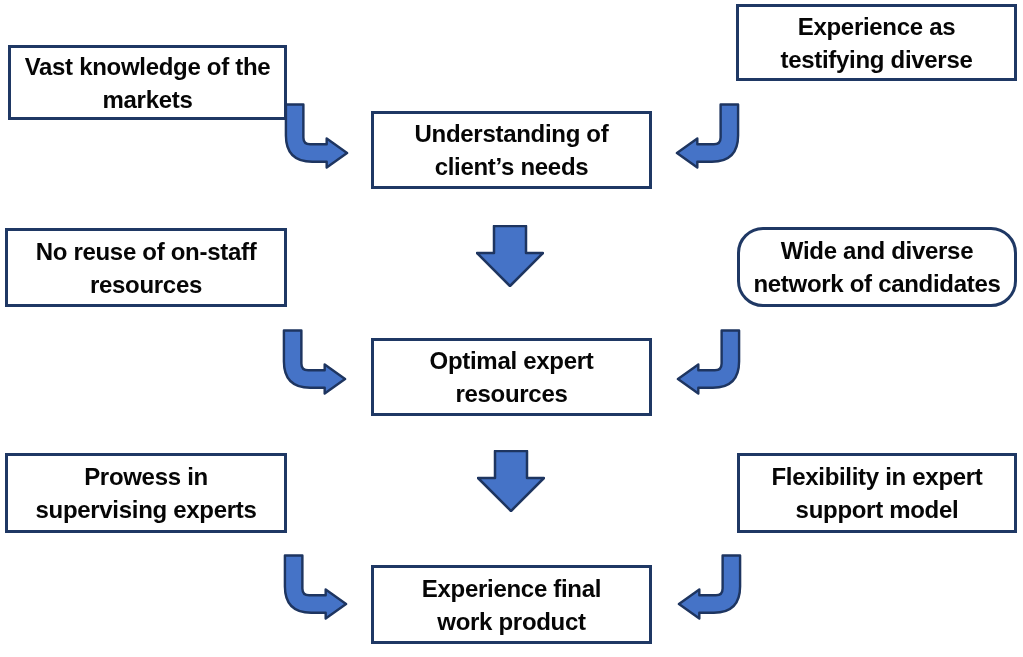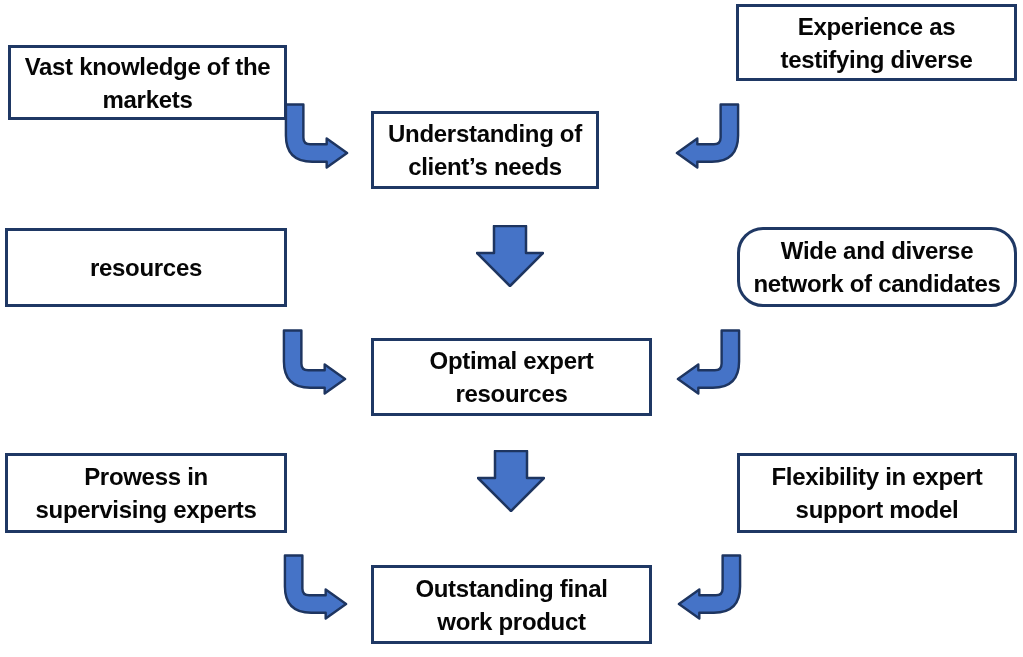--- a/index.html
+++ b/index.html
@@ -38,21 +38,21 @@
     letter-spacing:-0.3px;
   }
   
   .b-r1-left  {left:8px;  top:5px;   width:279px; height:75px;margin-top:40px;}
   .b-r1-right {left:736px;top:4px;   width:281px; height:77px;}
   .b-r2-left  {left:5px;  top:228px; width:282px; height:79px;}
   .b-r2-right {left:737px;top:227px; width:280px; height:80px;border-radius:26px;}
   .b-r3-left  {left:5px;  top:453px; width:282px; height:80px;}
   .b-r3-right {left:737px;top:453px; width:280px; height:80px;}
   
-  .b-r1-center{left:371px;top:111px; width:228px; height:78px;}
+  .b-r1-center{left:371px;top:111px; width:281px; height:78px;}
   .b-r2-center{left:371px;top:338px; width:281px; height:78px;}
   .b-r3-center{left:371px;top:565px; width:281px; height:79px;}
   .arrow{position:absolute;}
   .a-c1-left {left:283px;top:103px;}
   .a-c1-right{left:675px;top:103px;}
   .a-c2-left {left:281px;top:329px;}
   .a-c2-right{left:676px;top:329px;}
   .a-c3-left {left:282px;top:554px;}
   .a-c3-right{left:677px;top:554px;}
   .a-d1{left:476px;top:225px;}
@@ -90,20 +90,21 @@
     <div>client’s needs</div>
   </div>
 
   <div class="arrow a-d1">
     <svg width="68" height="62" viewBox="0 0 68 62">
       <path d="M18,1 H50 V28 H67 L34,61 L1,28 H18 Z" fill="#4573C7" stroke="#1E3560" stroke-width="2.5" stroke-linejoin="round"></path>
     </svg>
   </div>
 
   <div class="dbox b-r2-left">
+    <div>No reuse of on-staff</div>
     <div>resources</div>
   </div>
   <div class="dbox b-r2-right">
     <div>Wide and diverse</div>
     <div>network of candidates</div>
   </div>
 
   <div class="arrow a-c2-left">
     <svg width="66" height="66" viewBox="0 0 68 67">
       <path d="M3,1 L21,1 L21,35 Q21,42 28,42 L45,42 L45,36 L66,51 L45,66 L45,60 L30,60 Q3,60 3,33 Z" fill="#4573C7" stroke="#1E3560" stroke-width="2.5" stroke-linejoin="round"></path>
@@ -140,17 +141,17 @@
       <path d="M3,1 L21,1 L21,35 Q21,42 28,42 L45,42 L45,36 L66,51 L45,66 L45,60 L30,60 Q3,60 3,33 Z" fill="#4573C7" stroke="#1E3560" stroke-width="2.5" stroke-linejoin="round"></path>
     </svg>
   </div>
   <div class="arrow a-c3-right mirror">
     <svg width="66" height="66" viewBox="0 0 68 67">
       <path d="M3,1 L21,1 L21,35 Q21,42 28,42 L45,42 L45,36 L66,51 L45,66 L45,60 L30,60 Q3,60 3,33 Z" fill="#4573C7" stroke="#1E3560" stroke-width="2.5" stroke-linejoin="round"></path>
     </svg>
   </div>
 
   <div class="dbox b-r3-center">
-    <div>Outstanding final</div>
+    <div>Experience final</div>
     <div>work product</div>
   </div>
 
 </div>
 
 </body></html>

